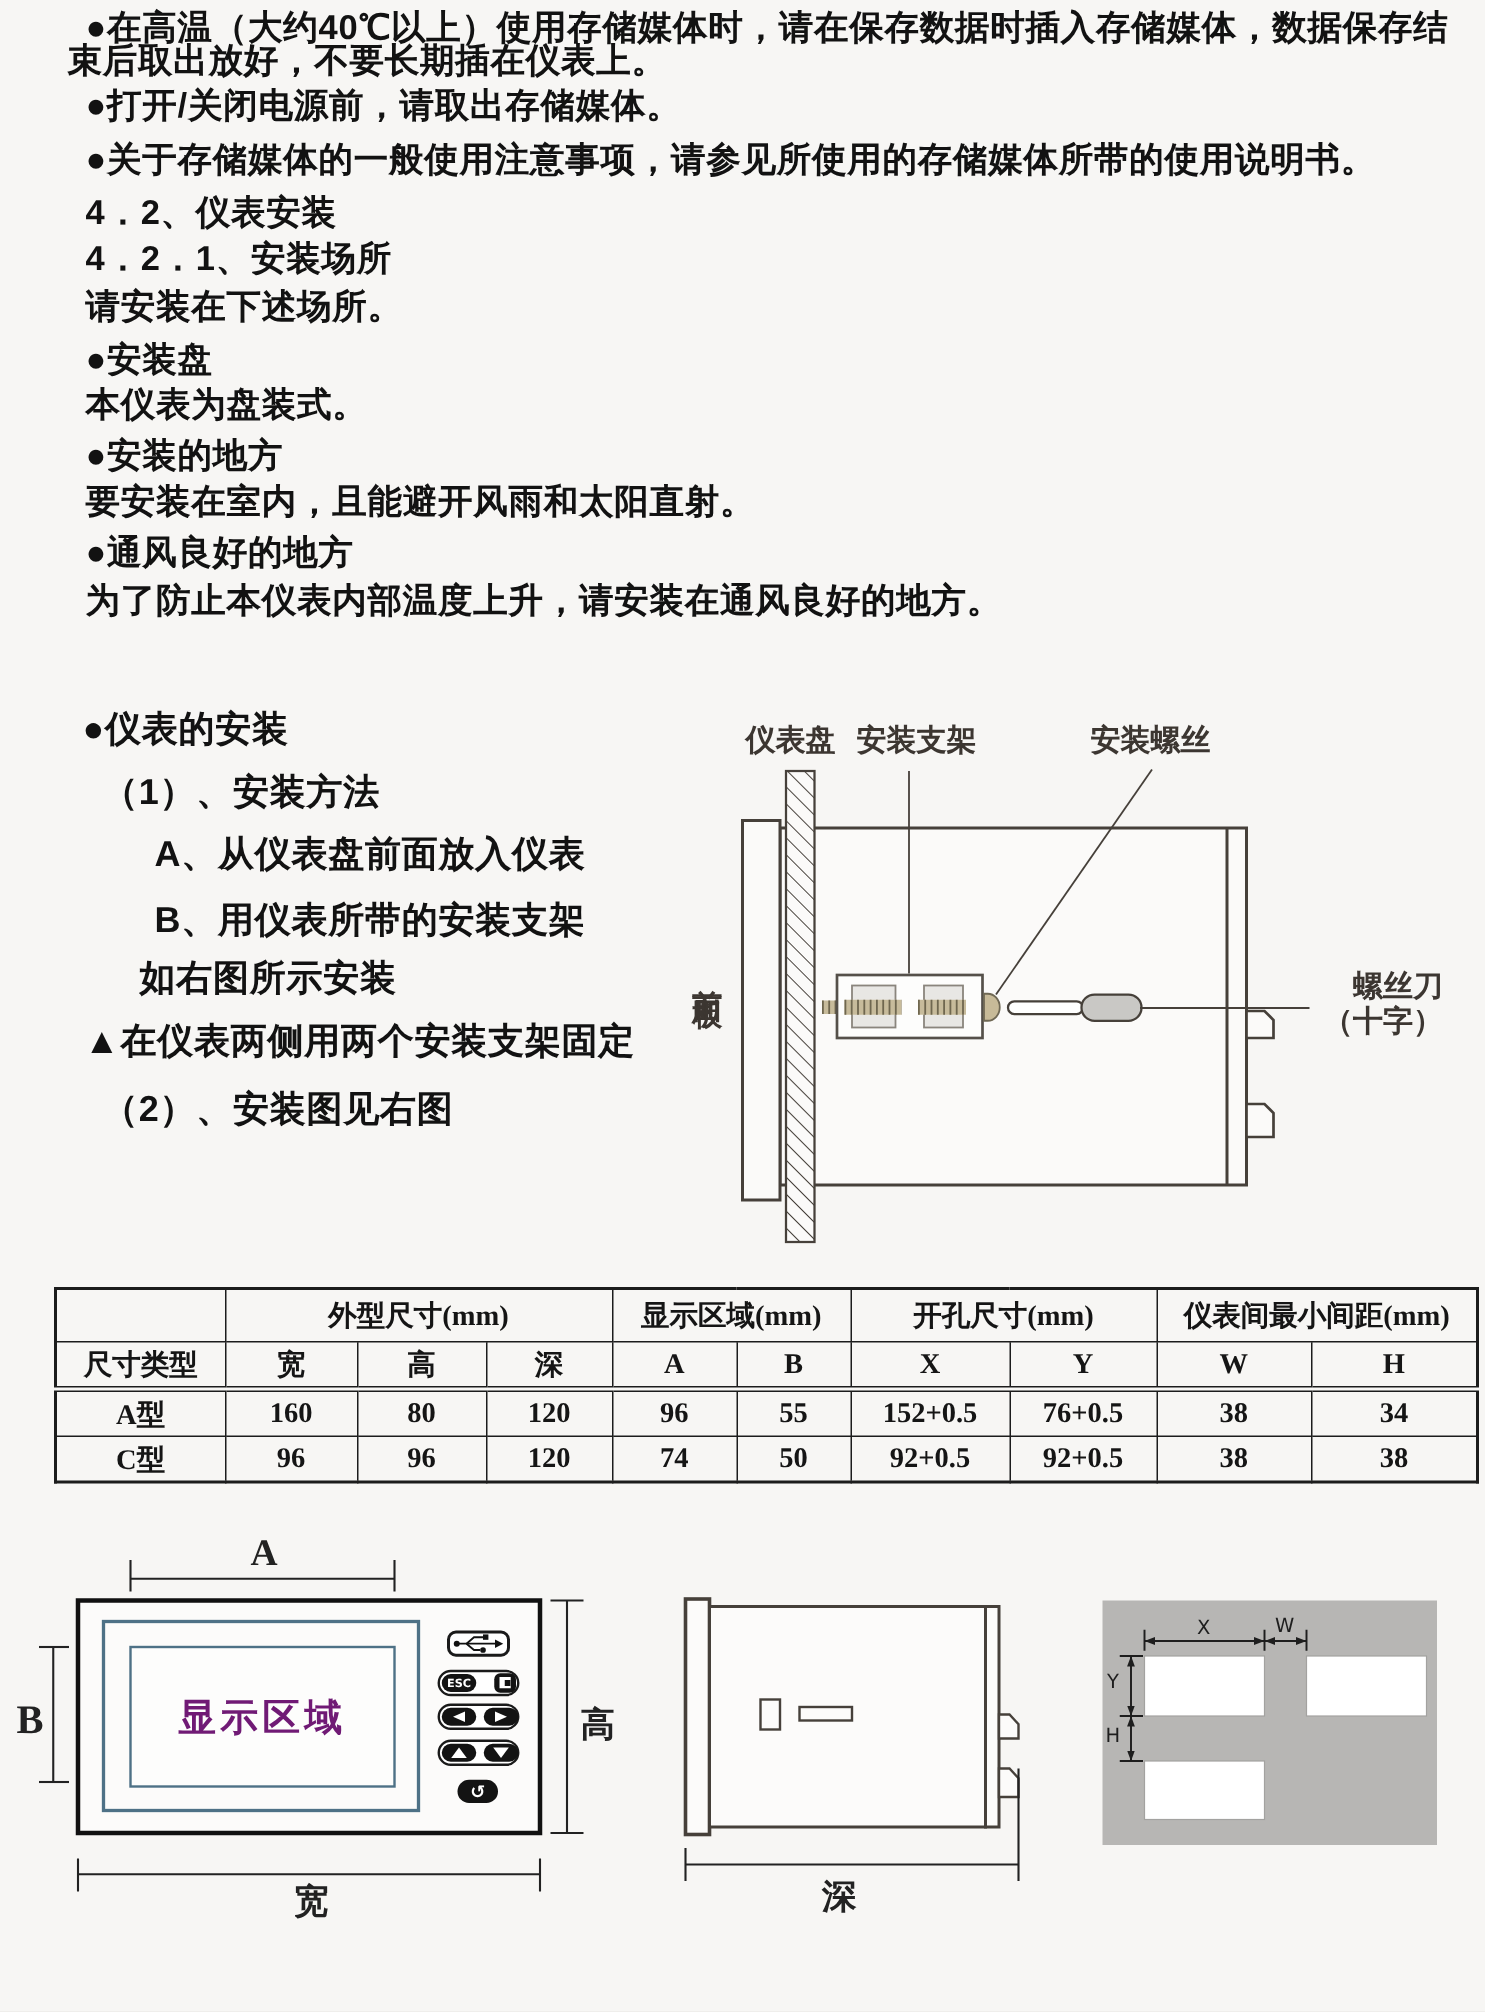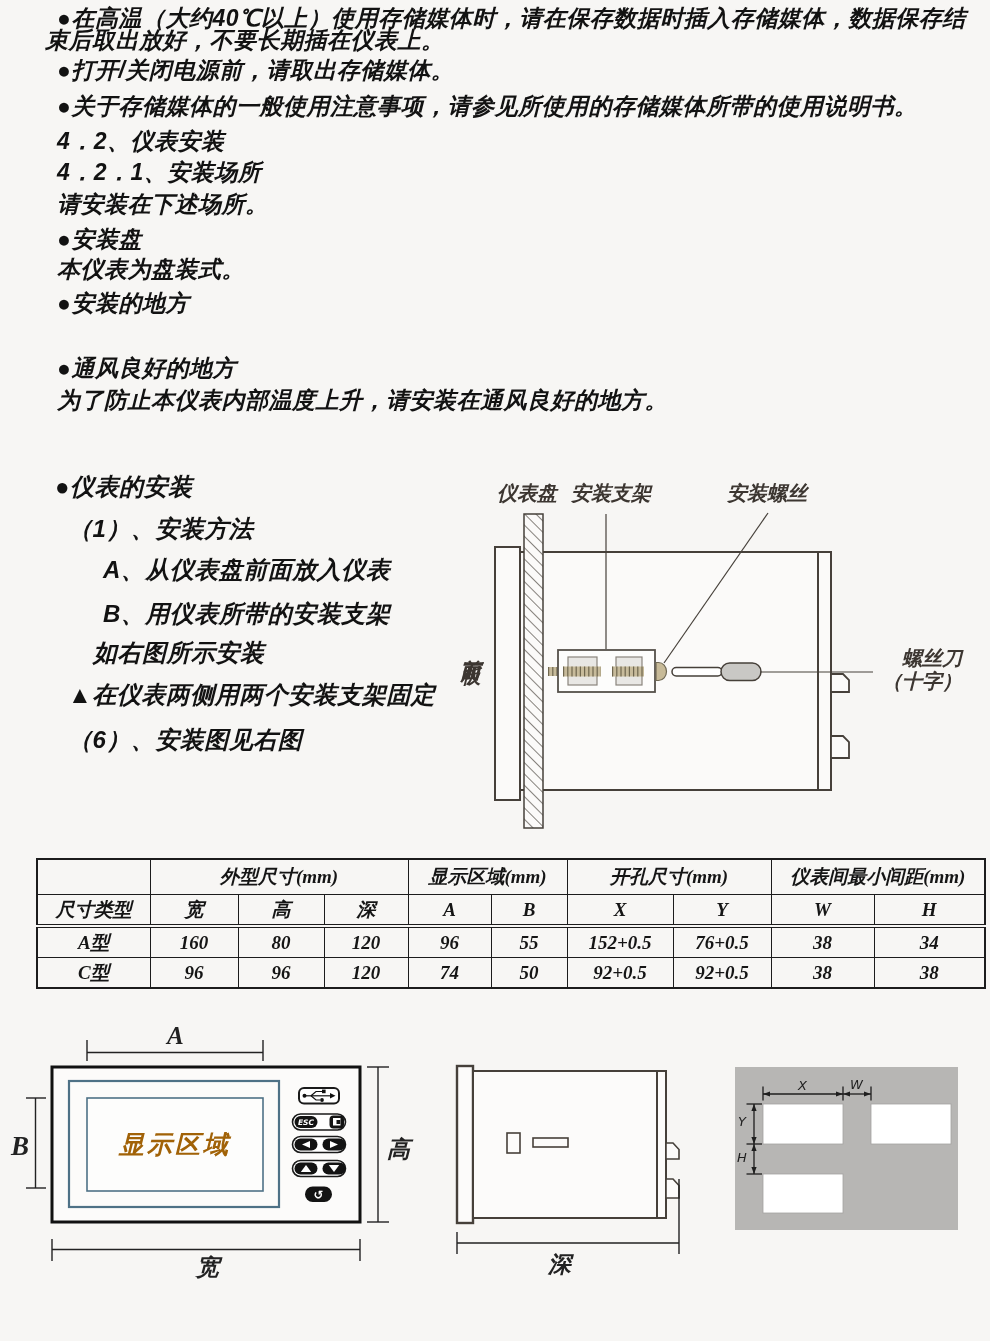--- a/index.html
+++ b/index.html
@@ -1,29 +1,29 @@
 <!DOCTYPE html>
 <html><head>
 <meta charset="utf-8">
 <style>
   html,body{margin:0;padding:0;background:#e9e8e6;}
   .page{position:relative;width:990px;height:1341px;background:#f7f6f4;overflow:hidden;
-        font-family:"Liberation Sans",sans-serif;color:#111;font-style:italic;}
+        font-family:"Liberation Sans",sans-serif;color:#111;}
   .tl{position:absolute;white-space:nowrap;font-weight:600;font-size:23px;line-height:1.18;
       letter-spacing:0.5px;color:#121212;}
   .tl.b2{font-size:24px;}
   .dlabel{position:absolute;white-space:nowrap;font-weight:600;font-size:20px;color:#3c3631;}
   .vlabel{position:absolute;writing-mode:vertical-rl;text-orientation:upright;
           font-weight:600;font-size:20px;letter-spacing:3px;color:#3c3631;white-space:nowrap;}
   .sd-label{position:absolute;text-align:right;font-weight:600;font-size:20px;line-height:23px;color:#3c3631;}
   .dim{position:absolute;font-family:"Liberation Serif",serif;font-weight:700;color:#222;white-space:nowrap;}
   .dim.small{font-family:"DejaVu Sans",sans-serif;font-weight:500;font-size:13px;color:#1e1e1e;}
   .display-area{position:absolute;left:87px;top:1098px;width:176px;height:93px;
       display:flex;align-items:center;justify-content:center;
-      font-family:"Liberation Serif",serif;font-weight:600;font-size:25px;letter-spacing:3px;color:#a16207;}
+      font-family:"Liberation Serif",serif;font-weight:600;font-size:25px;letter-spacing:3px;color:#701a75;}
   svg{position:absolute;}
   table.spec{position:absolute;left:36px;top:858px;width:948px;border-collapse:collapse;table-layout:fixed;
       font-family:"Liberation Serif",serif;font-weight:700;font-size:19px;color:#151515;}
   table.spec td{border:1.5px solid #1c1c1c;text-align:center;vertical-align:middle;padding:1px;}
   table.spec{border:2.5px solid #1c1c1c;}
   table.spec tr.h1 td{height:32px;}
   table.spec tr.h2 td{height:27px;border-bottom:4px double #1c1c1c;margin-left:20px;}
   table.spec tr.dr td{height:27px;}
 </style>
 </head>
@@ -34,30 +34,31 @@
   <div class="tl" style="left:57px;top:5px">●在高温（大约40℃以上）使用存储媒体时，请在保存数据时插入存储媒体，数据保存结</div>
   <div class="tl" style="left:45px;top:27px">束后取出放好，不要长期插在仪表上。</div>
   <div class="tl" style="left:57px;top:57px">●打开/关闭电源前，请取出存储媒体。</div>
   <div class="tl" style="left:57px;top:93px">●关于存储媒体的一般使用注意事项，请参见所使用的存储媒体所带的使用说明书。</div>
   <div class="tl" style="left:57px;top:128px">4．2、仪表安装</div>
   <div class="tl" style="left:57px;top:159px">4．2．1、安装场所</div>
   <div class="tl" style="left:57px;top:191px">请安装在下述场所。</div>
   <div class="tl" style="left:57px;top:226px">●安装盘</div>
   <div class="tl" style="left:57px;top:256px">本仪表为盘装式。</div>
   <div class="tl" style="left:57px;top:290px">●安装的地方</div>
+  <div class="tl" style="left:57px;top:321px">要安装在室内，且能避开风雨和太阳直射。</div>
   <div class="tl" style="left:57px;top:355px">●通风良好的地方</div>
   <div class="tl" style="left:57px;top:387px">为了防止本仪表内部温度上升，请安装在通风良好的地方。</div>
 
   <div class="tl b2" style="left:55px;top:473px">●仪表的安装</div>
   <div class="tl b2" style="left:68px;top:515px">（1）、安装方法</div>
   <div class="tl b2" style="left:103px;top:556px">A、从仪表盘前面放入仪表</div>
   <div class="tl b2" style="left:103px;top:600px">B、用仪表所带的安装支架</div>
   <div class="tl b2" style="left:93px;top:639px">如右图所示安装</div>
-  <div class="tl b2" style="left:68px;top:681px">▲在仪表两侧用两个安装支架固定</div>
-  <div class="tl b2" style="left:68px;top:726px">（6）、安装图见右图</div>
+  <div class="tl b2" style="left:56px;top:681px">▲在仪表两侧用两个安装支架固定</div>
+  <div class="tl b2" style="left:68px;top:726px">（2）、安装图见右图</div>
 
   <svg style="left:440px;top:470px" width="550" height="380" viewBox="440 470 550 380">
     <defs>
       <pattern id="hatchp" width="8" height="8" patternUnits="userSpaceOnUse" patternTransform="rotate(45)">
         <rect width="8" height="8" fill="#fbfaf9"></rect>
         <line x1="0" y1="0" x2="8" y2="0" stroke="#46403a" stroke-width="1.3"></line>
       </pattern>
     </defs>
     <g>
       <rect x="520" y="552" width="311" height="238" fill="#fbfaf9" stroke="#46403a" stroke-width="2"></rect>

